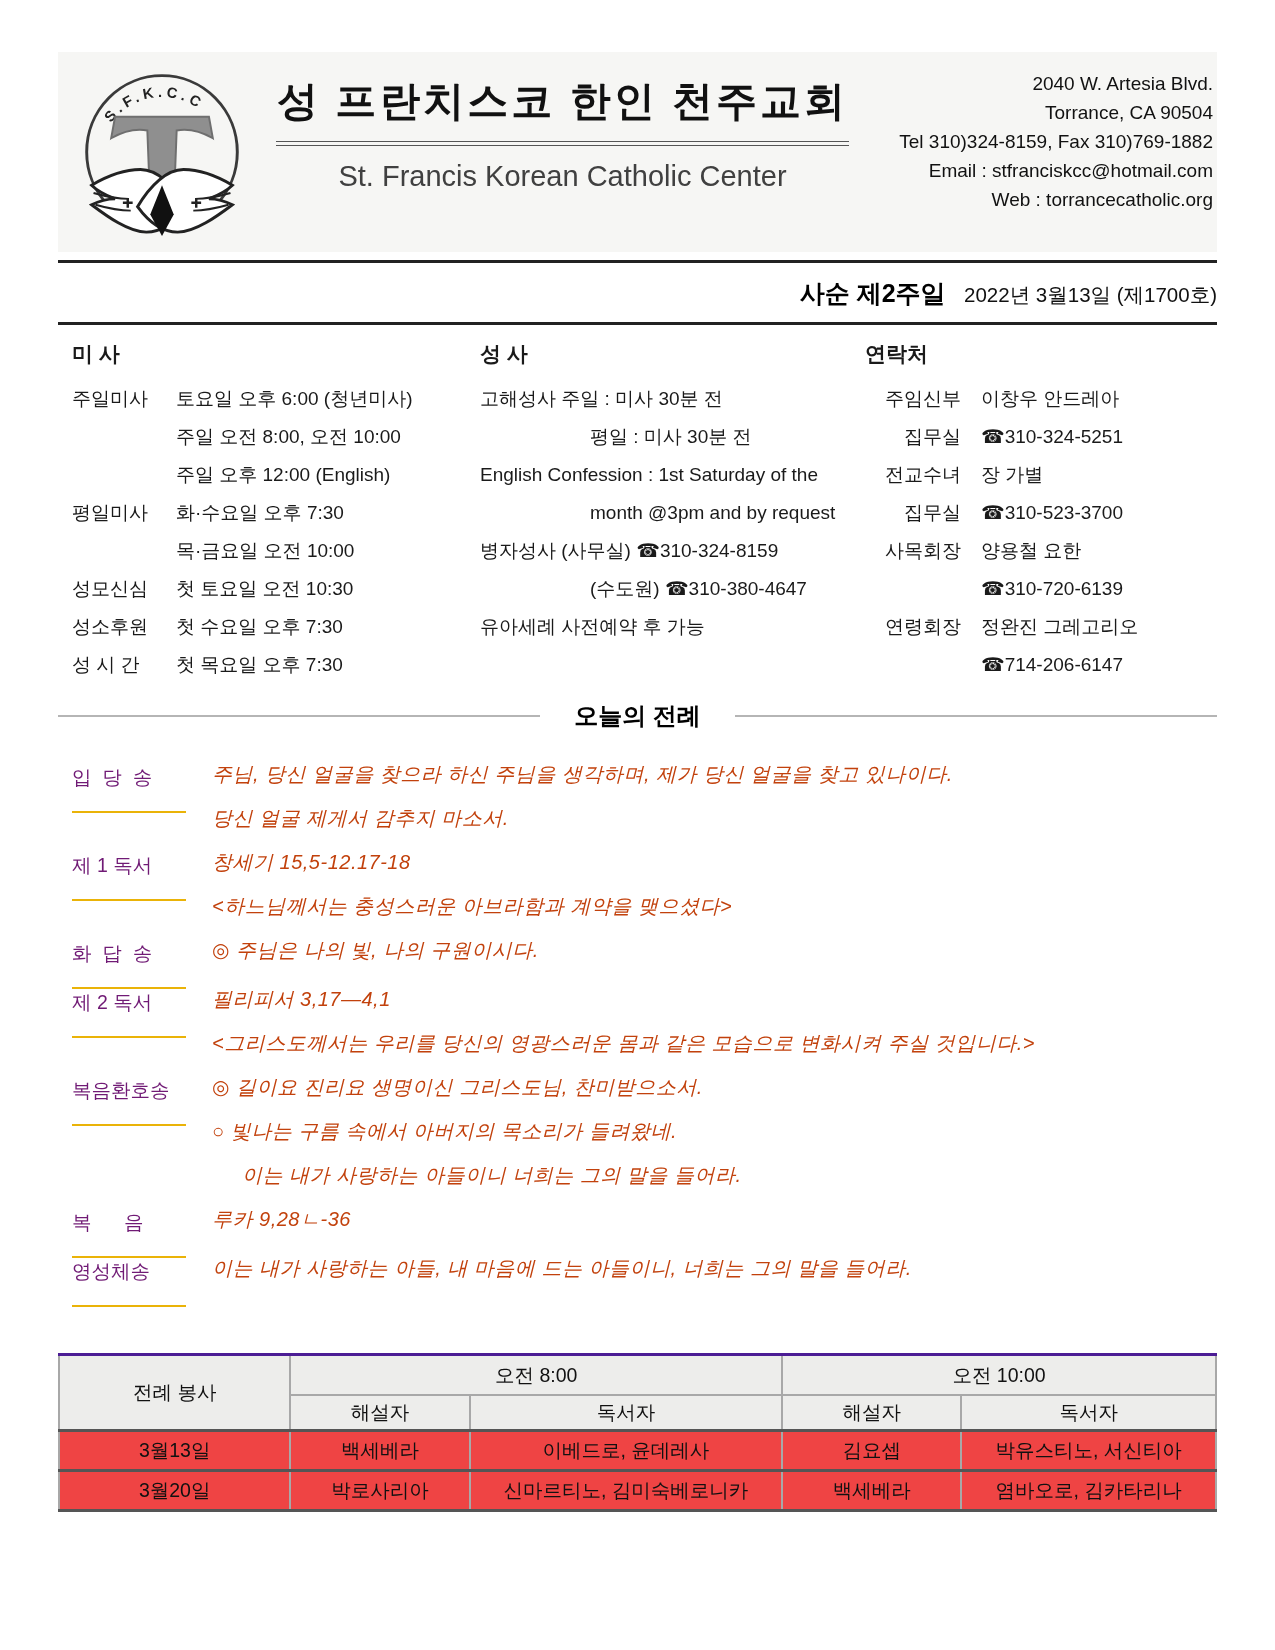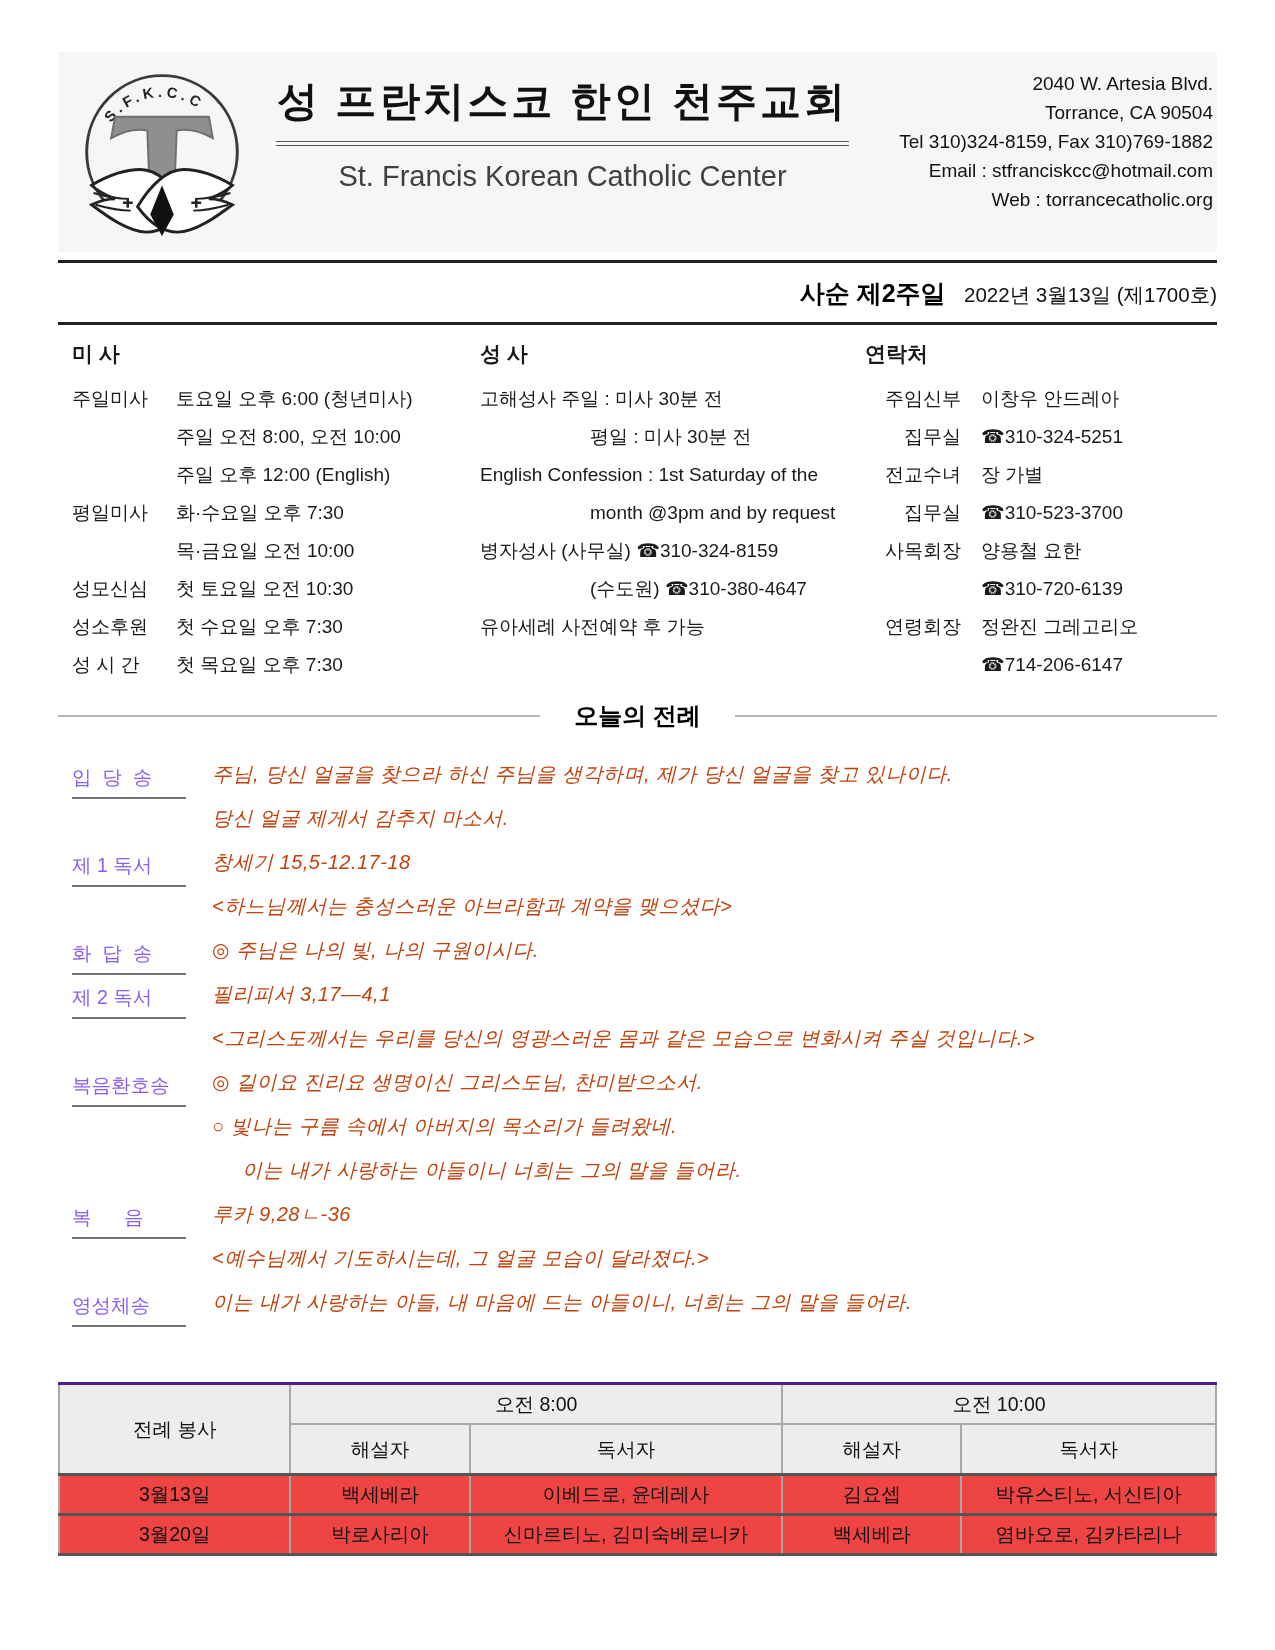--- a/index.html
+++ b/index.html
@@ -75,23 +75,23 @@
   .section-divider { display: flex; align-items: center; margin: 16px 0 10px 0; }
   .section-divider .line { flex: 1 1 auto; height: 0; border-top: 2px solid #b5b5b5; }
   .section-divider .sd-title { font-size: 24px; font-weight: bold; color: #000; padding: 0 34px; }
 
   
   .liturgy { padding: 22px 0 0 14px; }
   .entry { display: flex; align-items: flex-start; }
   .entry-label {
     flex: 0 0 114px;
     font-size: 19.5px;
-    color: #8b5cf6;
-    border-bottom: 2px solid #737373;
-    padding-bottom: 6px;
+    color: #701a75;
+    border-bottom: 2px solid #eab308;
+    padding-bottom: 20px;
     margin-right: 26px;
     white-space: pre;
   }
   .entry-lines { flex: 1 1 auto; }
   .entry-line { font-size: 20px; color: #c2410c; padding-bottom: 24px; line-height: 1.0; white-space: nowrap; letter-spacing: 0.5px; font-style: italic; }
   .entry-line.indented { padding-left: 30px; }
 
   
   .roster { margin: 46px 0 0 0; width: 100%; border-collapse: collapse; font-size: 19.5px; }
   .roster th, .roster td {
@@ -99,21 +99,21 @@
     text-align: center;
     vertical-align: middle;
     font-weight: normal;
     color: #111;
     white-space: nowrap;
     overflow: hidden;
   }
   .roster { border-top: 3px solid #4c1d95; }
   .roster thead th { background: #ededeb; }
   .roster thead tr.time-row th { height: 40px; }
-  .roster thead tr.role-row th { height: 51px; }
+  .roster thead tr.role-row th { height: 36px; }
   .roster tbody td { background: #ef4444; height: 40px; }
   .roster tbody { border-top: 3px solid #555; }
   .roster tbody tr + tr { border-top: 3px solid #555; }
   .roster { border-bottom: 3px solid #555; }
   .col-corner { width: 20%; }
   .col-comm1 { width: 15.5%; }
   .col-read1 { width: 27%; }
   .col-comm2 { width: 15.5%; }
   .col-read2 { width: 22%; }
 </style>
@@ -335,21 +335,20 @@
             <div class="entry-line indented">이는 내가 사랑하는 아들이니 너희는 그의 말을 들어라.</div>
           </div>
       </div>
 
       <div class="entry">
         <span class="entry-label">복      음</span>
         <div class="entry-lines">
 
             <div class="entry-line">루카  9,28ㄴ-36</div>
 
-            <div class="entry-line">&lt;예수님께서 기도하시는데, 그 얼굴 모습이 달라졌다.&gt;</div>
           </div>
       </div>
 
       <div class="entry">
         <span class="entry-label">영성체송</span>
         <div class="entry-lines">
 
             <div class="entry-line">이는 내가 사랑하는 아들, 내 마음에 드는 아들이니, 너희는 그의 말을 들어라.</div>
           </div>
       </div>

